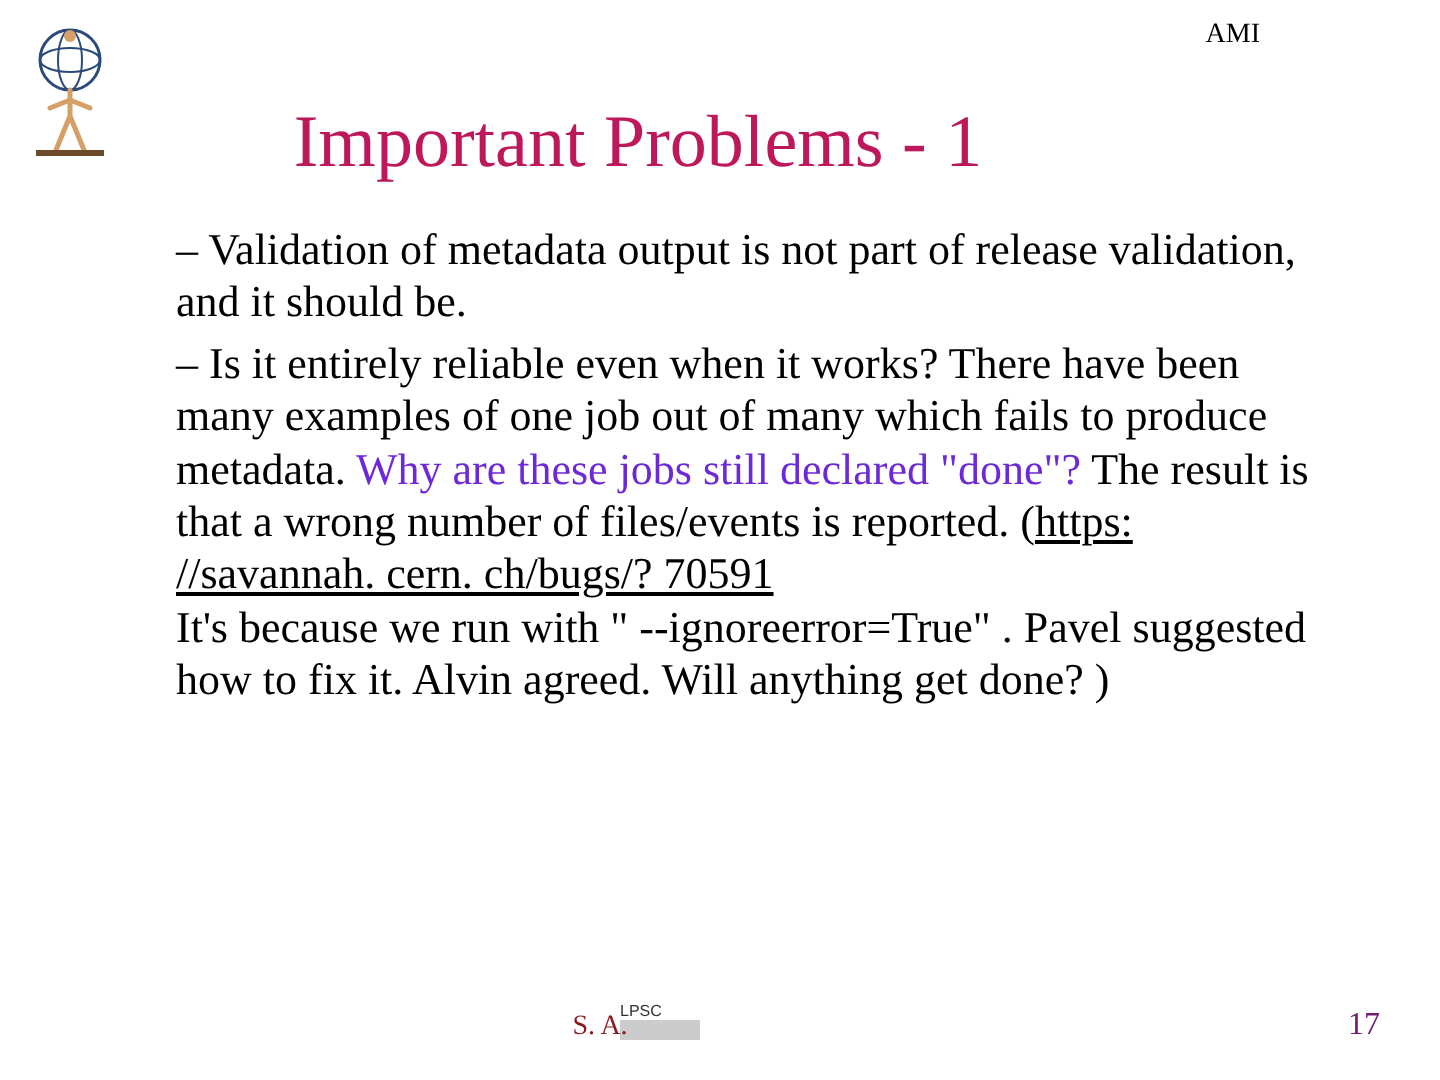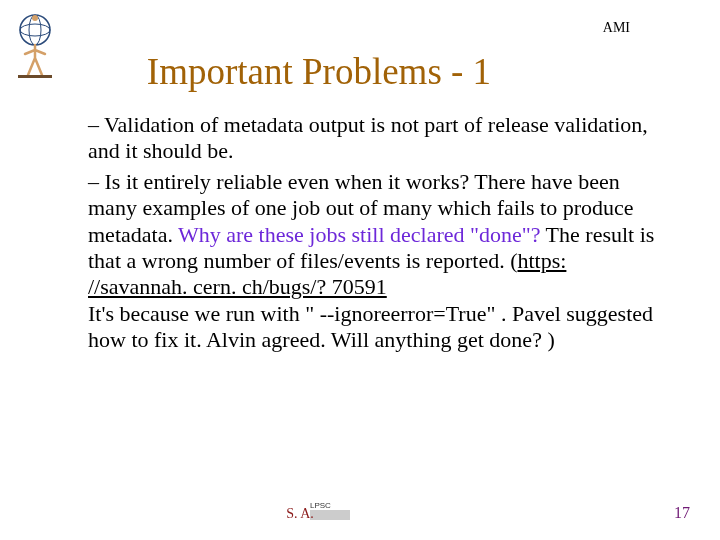--- a/index.html
+++ b/index.html
@@ -1,18 +1,18 @@
 <!DOCTYPE html>
 <html><head>
 <meta charset="utf-8">
 <style>
   html,body{margin:0;padding:0;width:720px;height:540px;background:#fff;font-family:"Times New Roman",Times,serif;color:#000;position:relative;overflow:hidden}
-  .header-label{position:absolute;top:20px;right:90px;font-size:14px}
+  .header-label{position:absolute;top:10px;right:90px;font-size:14px}
   .logo{position:absolute;top:10px;left:10px;width:50px;height:70px}
-  .title{position:absolute;top:50px;left:0;width:638px;text-align:center;font-size:37px;color:#a16207}
+  .title{position:absolute;top:50px;left:0;width:638px;text-align:center;font-size:37px;color:#be185d}
   .content{position:absolute;top:108px;left:40px;width:640px;font-size:25px;line-height:1.15}
   .lvl1{margin:0}
   .bullet-dot{display:inline-block;width:18px;vertical-align:top}
   .lvl2{margin:4px 14px 0 48px;font-size:22px;line-height:1.2}
   .dash{display:inline}
   .hl{color:#6d28d9}
   .footer-logo{position:absolute;bottom:18px;left:310px;width:40px;height:24px}
   .footer-center{position:absolute;bottom:18px;left:0;width:600px;text-align:center;font-size:14px;color:#8b1a1a}
   .footer-right{position:absolute;bottom:18px;right:30px;font-size:16px;color:#701a75}
 </style>

